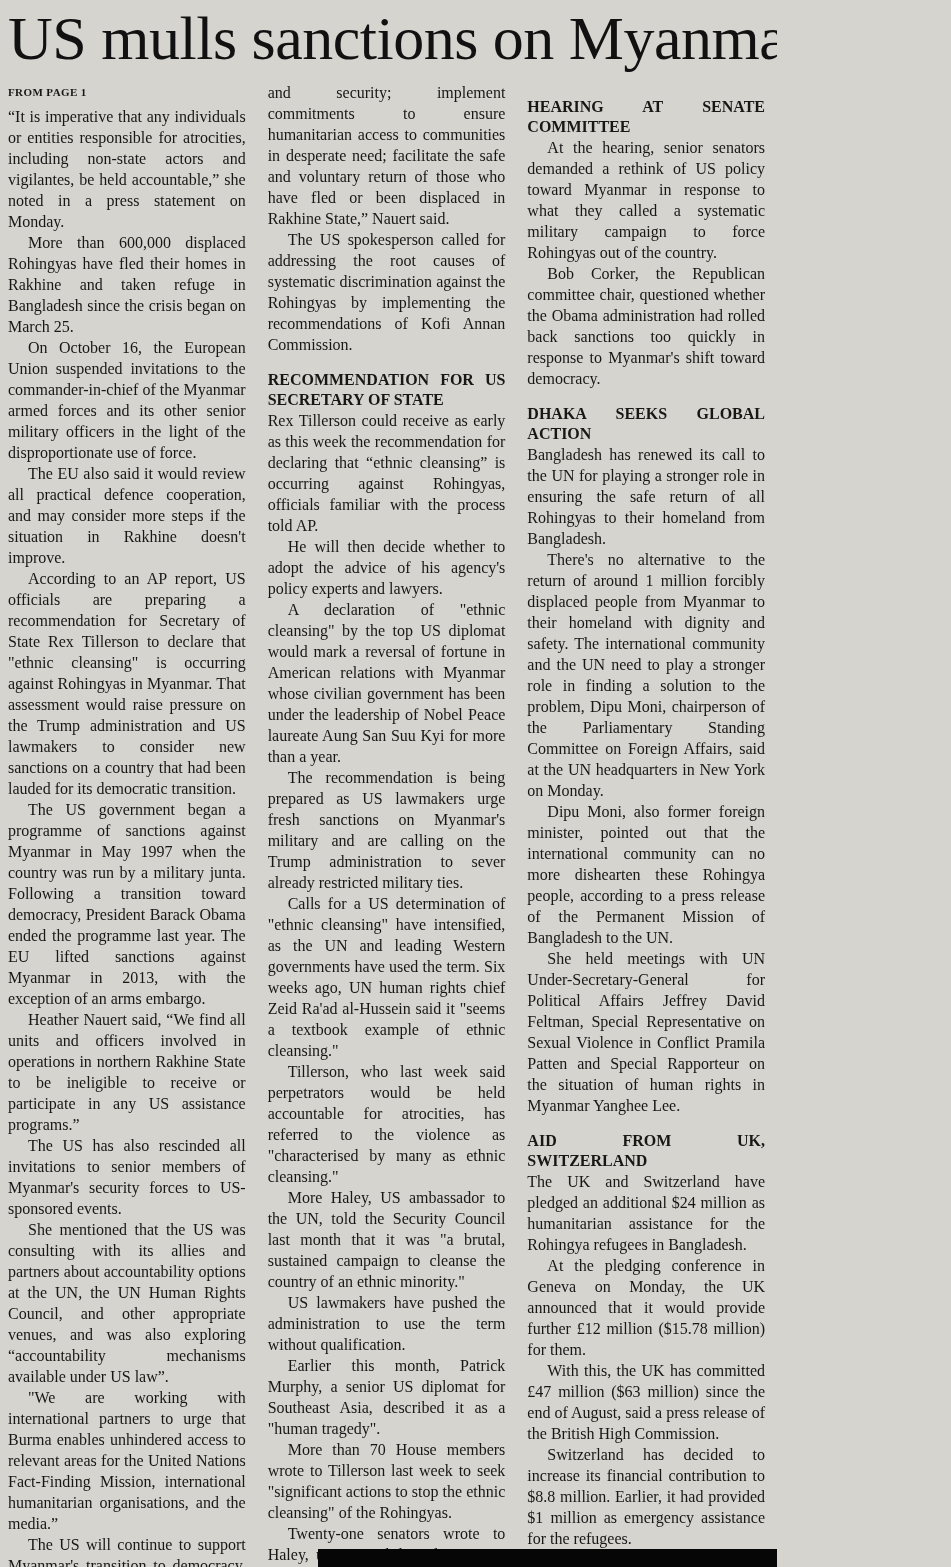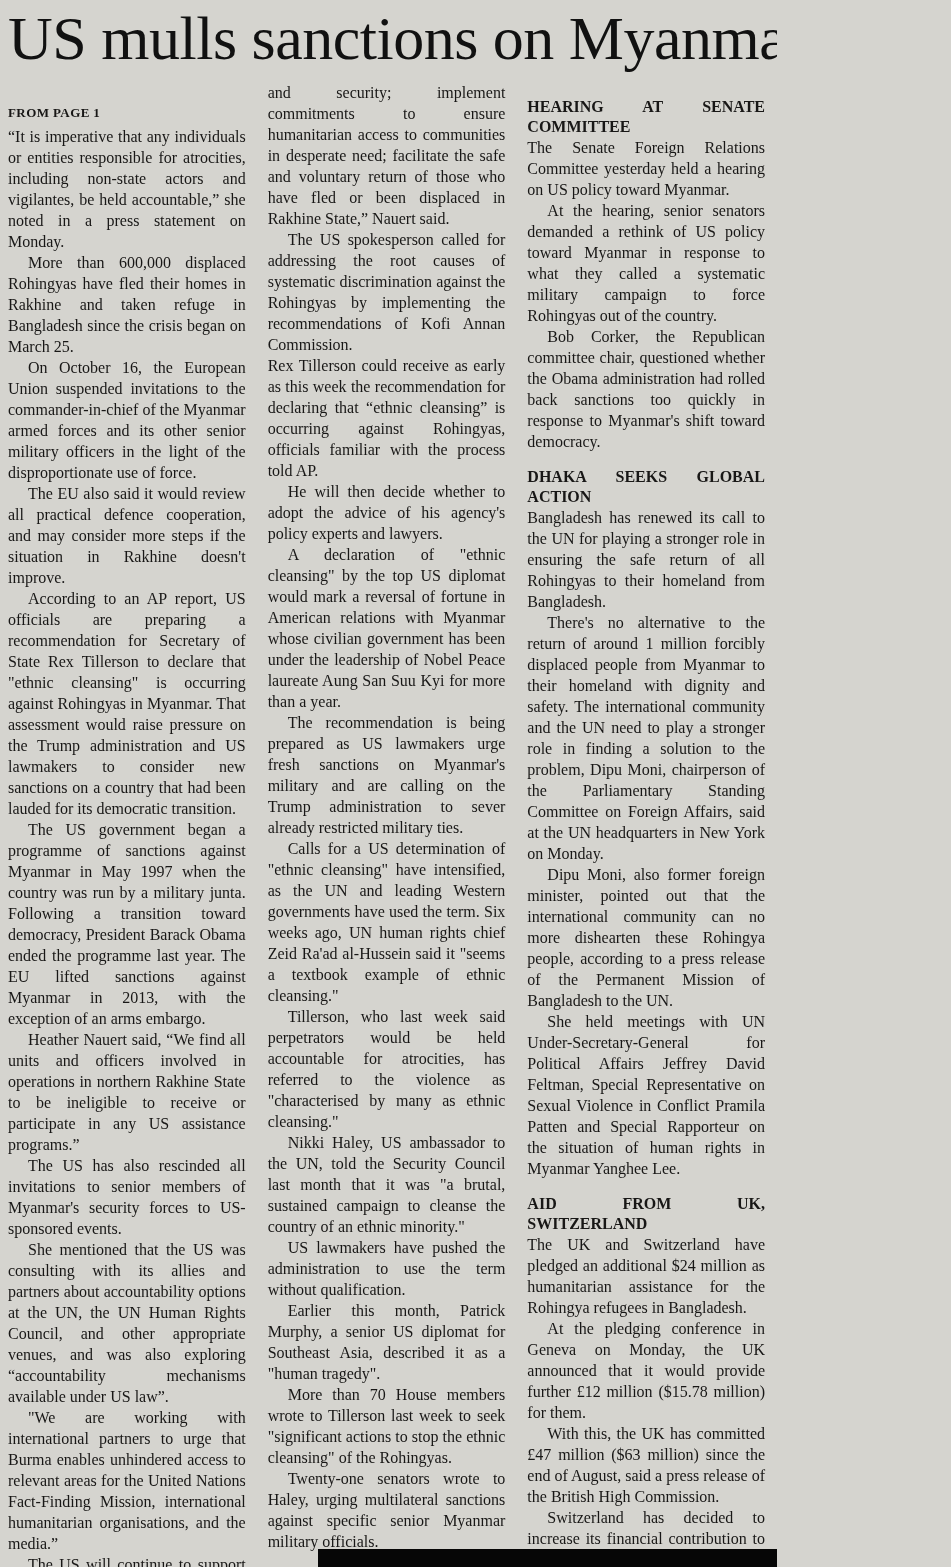--- a/index.html
+++ b/index.html
@@ -40,25 +40,24 @@
   }
   p.para { text-indent:0; }
   p.para.indent { text-indent:20px; }
   h3.subhead {
     font-size:16px;
     line-height:20px;
     font-weight:700;
     margin-top:15px;
   }
   .label {
-    font-size:13px;
+    font-size:11px;
     font-weight:700;
     letter-spacing:0.4px;
     margin-bottom:3px;
-    margin-top:20px;
   }
   .black-bar {
     position:absolute;
     left:318px; right:0; bottom:0;
     height:18px;
     background:#060606;
   }
 </style>
 </head>
 <body>
@@ -77,35 +76,35 @@
         <p class="para indent">Heather Nauert said, “We find all units and officers involved in operations in northern Rakhine State to be ineligible to receive or participate in any US assistance programs.”</p>
         <p class="para indent">The US has also rescinded all invitations to senior members of Myanmar's security forces to US-sponsored events.</p>
         <p class="para indent">She mentioned that the US was consulting with its allies and partners about accountability options at the UN, the UN Human Rights Council, and other appropriate venues, and was also exploring “accountability mechanisms available under US law”.</p>
         <p class="para indent">"We are working with international partners to urge that Burma enables unhindered access to relevant areas for the United Nations Fact-Finding Mission, international humanitarian organisations, and the media.”</p>
         <p class="para indent">The US will continue to support Myanmar's transition to democracy, as well as efforts to resolve the current crisis in Rakhine State, she said in the statement, a sign that the US may reimpose immediate on Myanmar.</p>
         <p class="para indent">"However, the Myanmar government, including its armed forces, must take immediate action to ensure peace</p>
       </div>
       <div class="column">
         <p class="para">and security; implement commitments to ensure humanitarian access to communities in desperate need; facilitate the safe and voluntary return of those who have fled or been displaced in Rakhine State,” Nauert said.</p>
         <p class="para indent">The US spokesperson called for addressing the root causes of systematic discrimination against the Rohingyas by implementing the recommendations of Kofi Annan Commission.</p>
+        <h3 class="subhead">RECOMMENDATION FOR US SECRETARY OF STATE</h3>
         <p class="para">Rex Tillerson could receive as early as this week the recommendation for declaring that “ethnic cleansing” is occurring against Rohingyas, officials familiar with the process told AP.</p>
         <p class="para indent">He will then decide whether to adopt the advice of his agency's policy experts and lawyers.</p>
         <p class="para indent">A declaration of "ethnic cleansing" by the top US diplomat would mark a reversal of fortune in American relations with Myanmar whose civilian government has been under the leadership of Nobel Peace laureate Aung San Suu Kyi for more than a year.</p>
         <p class="para indent">The recommendation is being prepared as US lawmakers urge fresh sanctions on Myanmar's military and are calling on the Trump administration to sever already restricted military ties.</p>
         <p class="para indent">Calls for a US determination of "ethnic cleansing" have intensified, as the UN and leading Western governments have used the term. Six weeks ago, UN human rights chief Zeid Ra'ad al-Hussein said it "seems a textbook example of ethnic cleansing."</p>
         <p class="para indent">Tillerson, who last week said perpetrators would be held accountable for atrocities, has referred to the violence as "characterised by many as ethnic cleansing."</p>
-        <p class="para indent">Nikki Haley, US ambassador to the UN, told the Security Council last month that it was "a brutal, sustained campaign to cleanse the country of an ethnic minority."</p>
+        <p class="para indent">More Haley, US ambassador to the UN, told the Security Council last month that it was "a brutal, sustained campaign to cleanse the country of an ethnic minority."</p>
         <p class="para indent">US lawmakers have pushed the administration to use the term without qualification.</p>
         <p class="para indent">Earlier this month, Patrick Murphy, a senior US diplomat for Southeast Asia, described it as a "human tragedy".</p>
         <p class="para indent">More than 70 House members wrote to Tillerson last week to seek "significant actions to stop the ethnic cleansing" of the Rohingyas.</p>
         <p class="para indent">Twenty-one senators wrote to Haley, urging multilateral sanctions against specific senior Myanmar military officials.</p>
       </div>
       <div class="column">
         <h3 class="subhead">HEARING AT SENATE COMMITTEE</h3>
-        <p class="para">The Senate Foreign Relations Committee yesterday held a hearing on US policy toward Myanmar.</p>
         <p class="para indent">At the hearing, senior senators demanded a rethink of US policy toward Myanmar in response to what they called a systematic military campaign to force Rohingyas out of the country.</p>
         <p class="para indent">Bob Corker, the Republican committee chair, questioned whether the Obama administration had rolled back sanctions too quickly in response to Myanmar's shift toward democracy.</p>
         <h3 class="subhead">DHAKA SEEKS GLOBAL ACTION</h3>
         <p class="para">Bangladesh has renewed its call to the UN for playing a stronger role in ensuring the safe return of all Rohingyas to their homeland from Bangladesh.</p>
         <p class="para indent">There's no alternative to the return of around 1 million forcibly displaced people from Myanmar to their homeland with dignity and safety. The international community and the UN need to play a stronger role in finding a solution to the problem, Dipu Moni, chairperson of the Parliamentary Standing Committee on Foreign Affairs, said at the UN headquarters in New York on Monday.</p>
         <p class="para indent">Dipu Moni, also former foreign minister, pointed out that the international community can no more dishearten these Rohingya people, according to a press release of the Permanent Mission of Bangladesh to the UN.</p>
         <p class="para indent">She held meetings with UN Under-Secretary-General for Political Affairs Jeffrey David Feltman, Special Representative on Sexual Violence in Conflict Pramila Patten and Special Rapporteur on the situation of human rights in Myanmar Yanghee Lee.</p>
         <h3 class="subhead">AID FROM UK, SWITZERLAND</h3>
         <p class="para">The UK and Switzerland have pledged an additional $24 million as humanitarian assistance for the Rohingya refugees in Bangladesh.</p>
         <p class="para indent">At the pledging conference in Geneva on Monday, the UK announced that it would provide further £12 million ($15.78 million) for them.</p>

